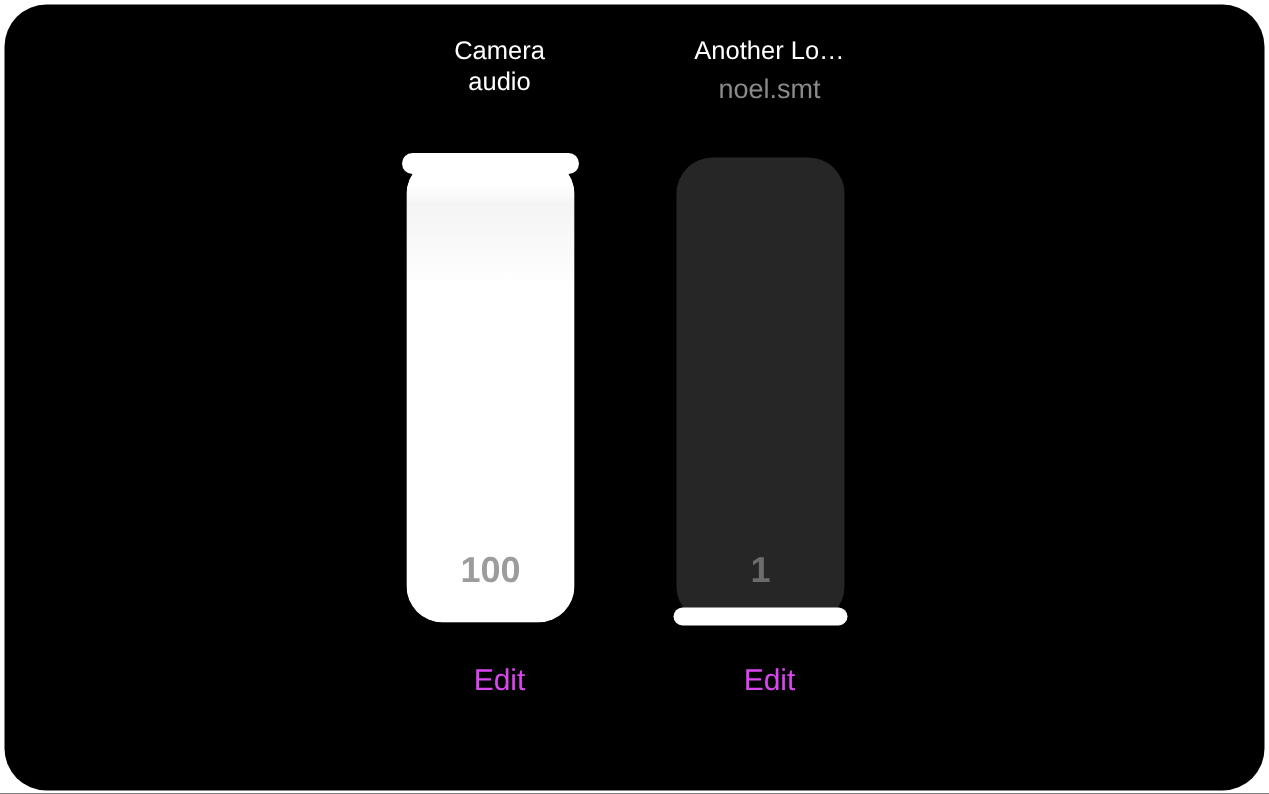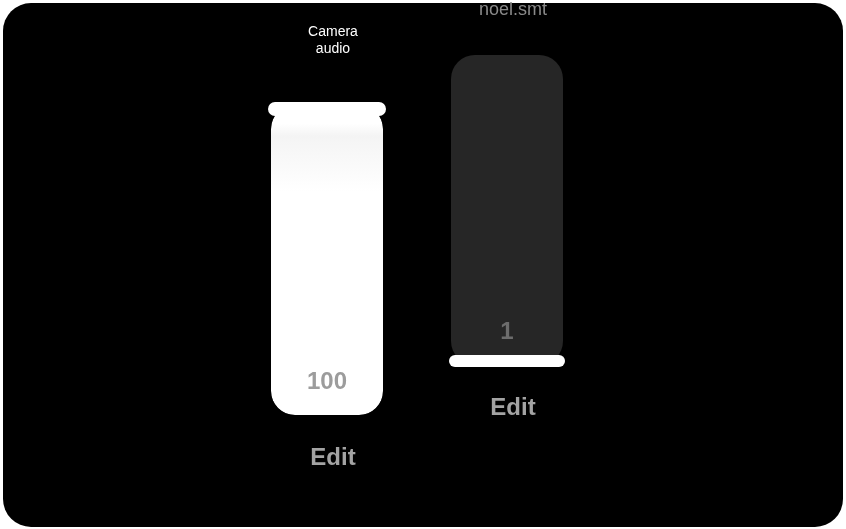--- a/index.html
+++ b/index.html
@@ -29,21 +29,21 @@
       padding-top: 20px;
     }
     .track {
       display: flex;
       flex-direction: column;
       align-items: center;
       width: 120px;
     }
     .track-title {
       color: #fff;
-      font-size: 14px;
+      font-size: 17px;
       font-weight: 400;
       text-align: center;
       line-height: 1.25;
       height: 50px;
       width: 140px;
       overflow: hidden;
       white-space: pre-line;
     }
     .track-subtitle {
       color: #8a8a8a;
@@ -107,23 +107,23 @@
       text-align: center;
       font-size: 24px;
       font-weight: 700;
       color: #9c9c9c;
     }
     .slider-value.dark {
       color: #6c6c6c;
     }
     .edit-btn {
       margin-top: 28px;
-      color: #a3a3a3;
-      font-size: 24px;
-      font-weight: 700;
+      color: #d946ef;
+      font-size: 20px;
+      font-weight: 400;
       background: none;
       border: none;
       cursor: pointer;
     }
   </style>
 </head>
 <body>
 
 <div class="panel">
 
@@ -134,20 +134,21 @@
       <div class="slider-trough">
         <div class="slider-fill full"></div>
       </div>
       <div class="slider-cap"></div>
       <div class="slider-value">100</div>
     </div>
     <button class="edit-btn">Edit</button>
   </div>
 
   <div class="track">
+    <div class="track-title">Another Lo…</div>
     <div class="track-subtitle">noel.smt</div>
     <div class="slider-area">
       <div class="slider-trough"></div>
       <div class="slider-bottom-bar"></div>
       <div class="slider-value dark">1</div>
     </div>
     <button class="edit-btn">Edit</button>
   </div>
 
 </div>

